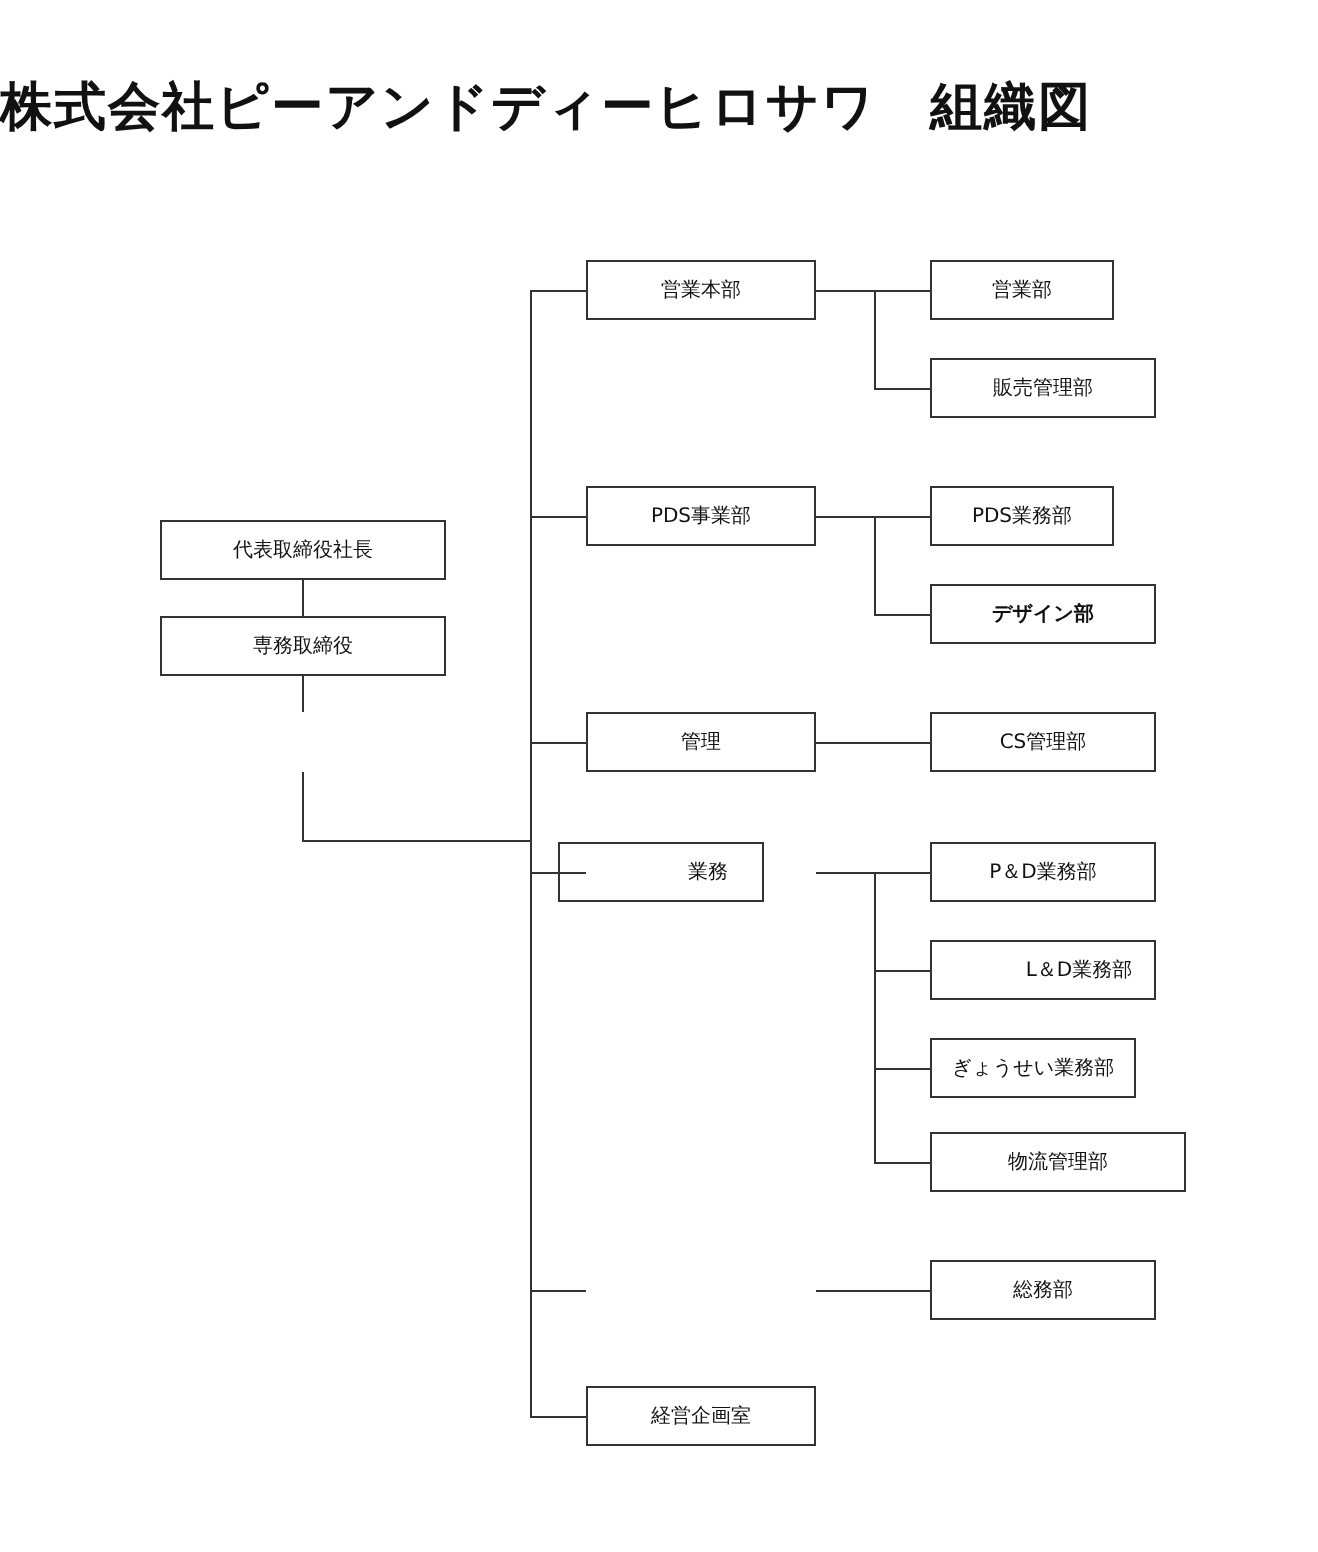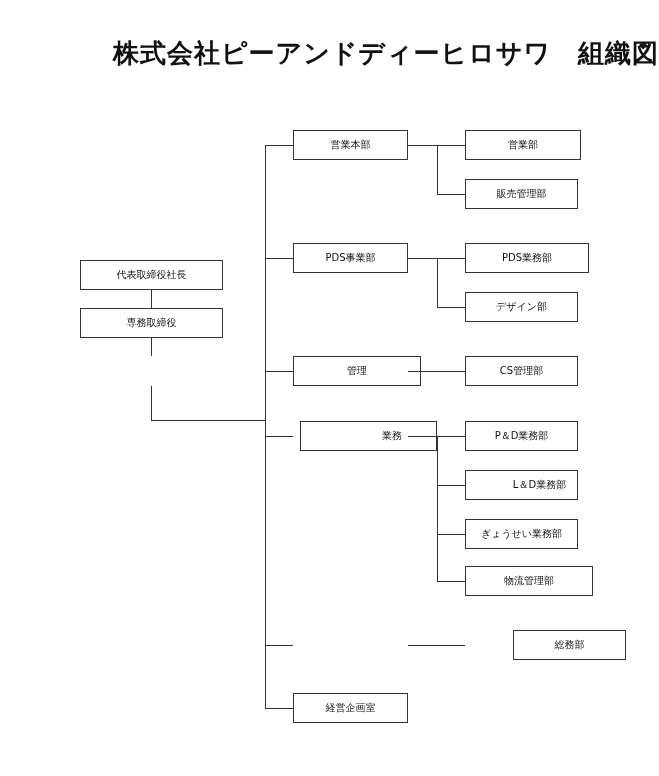--- a/index.html
+++ b/index.html
@@ -12,21 +12,21 @@
   body{font-family:"DejaVu Sans","Liberation Sans",sans-serif;}
   .canvas{
     position:relative;
     width:659px;height:776px;
     background:var(--bg);
     overflow:hidden;
   }
   .chart-title{
     position:absolute;
     left:0;top:36px;width:659px;
-    text-align:right;
+    text-align:left;
     font-size:26px;
     font-weight:bold;
     letter-spacing:1px;
     color:var(--text);
     white-space:nowrap;
   }
   .node{
     position:absolute;
     box-sizing:border-box;
     border:1px solid var(--box-border);
@@ -47,34 +47,34 @@
 
 <div class="canvas">
 
   <div class="chart-title">株式会社ピーアンドディーヒロサワ　組織図</div>
 
   <div class="node" style="left:80px;top:260px;width:143px;">代表取締役社長</div>
   <div class="node" style="left:80px;top:308px;width:143px;">専務取締役</div>
 
   <div class="node" style="left:293px;top:130px;width:115px;">営業本部</div>
   <div class="node" style="left:293px;top:243px;width:115px;">PDS事業部</div>
-  <div class="node" style="left:293px;top:356px;width:128px;">管理</div>
-  <div class="node" style="left:300px;top:421px;width:137px;padding-left:47px;">業務</div>
+  <div class="node" style="left:293px;top:356px;width:115px;">管理</div>
+  <div class="node" style="left:279px;top:421px;width:103px;padding-left:47px;">業務</div>
   <div class="node" style="left:293px;top:693px;width:115px;">経営企画室</div>
 
-  <div class="node" style="left:465px;top:130px;width:116px;">営業部</div>
+  <div class="node" style="left:465px;top:130px;width:92px;">営業部</div>
   <div class="node" style="left:465px;top:179px;width:113px;font-family:Liberation Mono, monospace;">販売管理部</div>
-  <div class="node" style="left:465px;top:243px;width:124px;">PDS業務部</div>
-  <div class="node" style="left:465px;top:292px;width:113px;">デザイン部</div>
+  <div class="node" style="left:465px;top:243px;width:92px;">PDS業務部</div>
+  <div class="node" style="left:465px;top:292px;width:113px;font-weight:bold;">デザイン部</div>
   <div class="node" style="left:465px;top:356px;width:113px;">CS管理部</div>
   <div class="node" style="left:465px;top:421px;width:113px;">P＆D業務部</div>
   <div class="node" style="left:465px;top:470px;width:113px;padding-left:36px;">L＆D業務部</div>
-  <div class="node" style="left:465px;top:519px;width:113px;">ぎょうせい業務部</div>
+  <div class="node" style="left:465px;top:519px;width:103px;">ぎょうせい業務部</div>
   <div class="node" style="left:465px;top:566px;width:128px;">物流管理部</div>
-  <div class="node" style="left:465px;top:630px;width:113px;margin-left:48px;">総務部</div>
+  <div class="node" style="left:465px;top:630px;width:113px;">総務部</div>
 
   <div class="v-line" style="left:151px;top:290px;height:18px;"></div>
   <div class="v-line" style="left:151px;top:338px;height:18px;"></div>
   <div class="v-line" style="left:151px;top:386px;height:34px;"></div>
   <div class="h-line" style="left:151px;top:420px;width:114px;"></div>
 
   <div class="v-line" style="left:265px;top:145px;height:563px;"></div>
 
   <div class="h-line" style="left:265px;top:145px;width:28px;"></div>
   <div class="h-line" style="left:265px;top:258px;width:28px;"></div>

